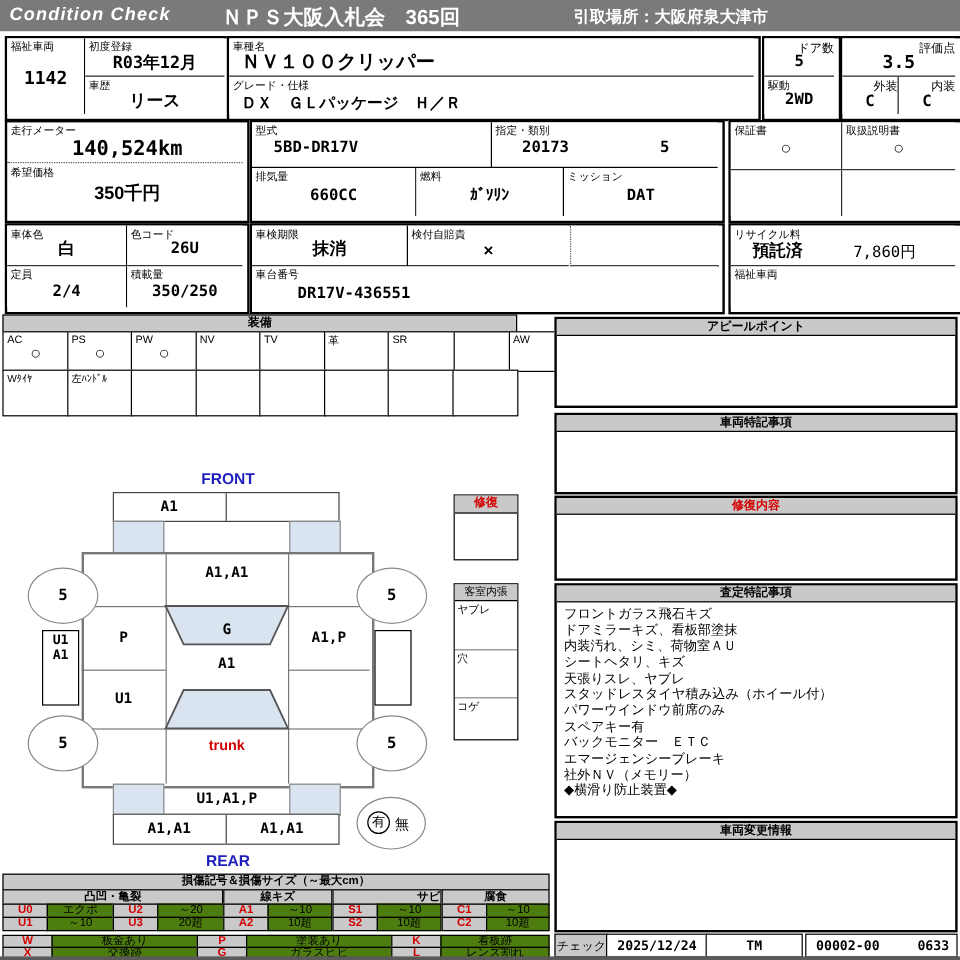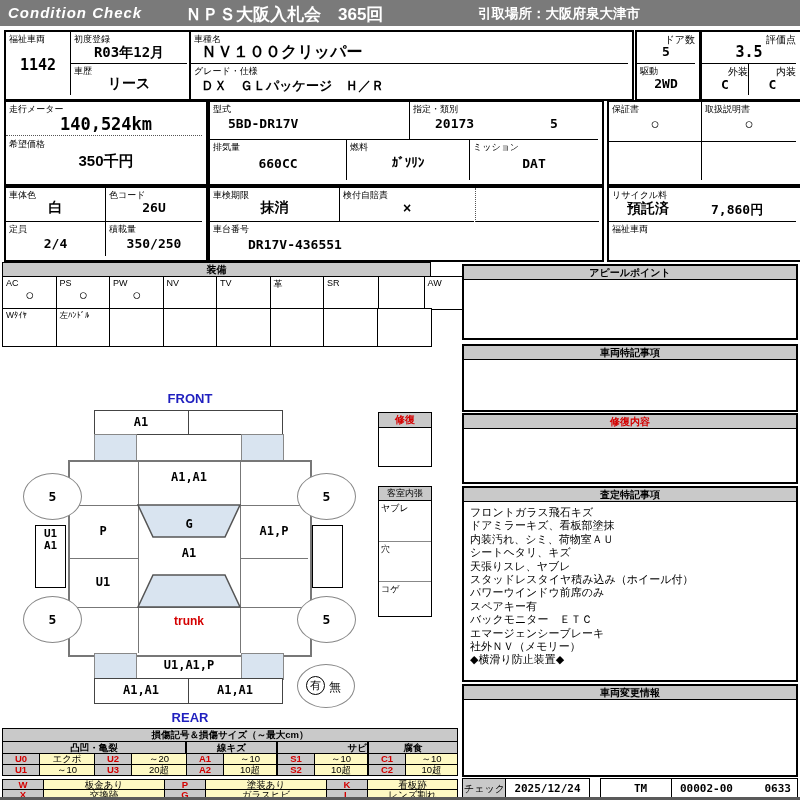--- a/index.html
+++ b/index.html
@@ -27,21 +27,21 @@
   
   #diagram{position:absolute;left:0;top:390px;width:462px;height:340px;}
   .shape{position:absolute;border:1px solid #666;background:#fff;}
   .shade{background:#d9e4f0;}
   .dline{position:absolute;background:#777;}
   .dlabel{position:absolute;font-weight:bold;font-size:12px;text-align:center;white-space:nowrap;font-family:"DejaVu Sans Mono","Liberation Mono",monospace;}
   .tire{position:absolute;width:57px;height:45px;border:1px solid #888;border-radius:50%;background:#fff;
         display:flex;align-items:center;justify-content:center;font-weight:bold;font-size:13px;
         font-family:"DejaVu Sans Mono","Liberation Mono",monospace;}
   
-  .lgc{position:absolute;border:1px solid #000;text-align:center;font-size:9.5px;overflow:hidden;white-space:nowrap;background:#fef9c3;}
+  .lgc{position:absolute;border:1px solid #000;text-align:center;font-size:9.5px;overflow:hidden;white-space:nowrap;background:#4d7c0f;}
   .lgcode{background:#c9c9c9;color:#d40000;font-weight:bold;}
   .lghead{background:#c9c9c9;font-weight:bold;}
   .assess-line{font-size:11px;line-height:13.4px;white-space:nowrap;}
 </style>
 </head>
 <body>
 
 <div id="page">
 
   <div id="topbar">
@@ -179,21 +179,21 @@
     <div class="cell" style="left:0;top:34px;width:388px;height:34px;">
       <span class="lbl">車台番号</span>
       <span class="abs mono" style="left:38px;top:15px;font-size:13px;font-weight:bold;">DR17V-436551</span>
     </div>
   </div>
 
   <div class="grp" style="left:607px;top:186px;width:191px;height:72px;">
     <div class="cell" style="left:0;top:0;width:187px;height:33px;border-bottom:1px solid #000;">
       <span class="lbl">リサイクル料</span>
       <span class="abs" style="left:18px;top:12px;font-size:14px;font-weight:bold;">預託済</span>
-      <span class="abs mono" style="left:102px;top:13px;font-size:13px;font-weight:bold;text-align:center;">7,860円</span>
+      <span class="abs mono" style="left:102px;top:13px;font-size:13px;font-weight:normal;text-align:center;">7,860円</span>
     </div>
     <div class="cell" style="left:0;top:34px;width:187px;height:34px;">
       <span class="lbl">福祉車両</span>
     </div>
   </div>
 
   <div class="abs graybar" style="left:2px;top:262px;width:427px;height:13px;border:1px solid #000;">
     <span>装備</span>
   </div>
   <div class="ecell" style="left:2px;top:276px;height:32px;">
@@ -270,21 +270,21 @@
   <div class="panel" style="left:462px;top:684px;width:332px;height:89px;">
     <div class="graybar"><span>車両変更情報</span></div>
   </div>
 
   <div class="cell b" style="left:462px;top:778px;width:43px;height:18px;background:#c9c9c9;">
     <span class="val" style="top:3px;font-size:10px;font-weight:normal;">チェック</span>
   </div>
   <div class="cell b" style="left:505px;top:778px;width:83px;height:18px;">
     <span class="val mono" style="top:3px;font-size:11px;">2025/12/24</span>
   </div>
-  <div class="cell b" style="left:588px;top:778px;width:79px;height:18px;margin-left:12px;">
+  <div class="cell b" style="left:588px;top:778px;width:79px;height:18px;">
     <span class="val mono" style="top:3px;font-size:11px;">TM</span>
   </div>
   <div class="cell b" style="left:671px;top:778px;width:125px;height:18px;">
     <span class="abs mono" style="left:8px;top:3px;font-size:11px;font-weight:bold;">00002-00</span>
     <span class="abs mono" style="right:6px;top:3px;font-size:11px;font-weight:bold;">0633</span>
   </div>
 
   <div id="diagram">
     <svg class="abs" style="left:0;top:0;" width="462" height="340">
       <polygon points="138,115 240,115 225,147 153,147" fill="#d9e4f0" stroke="#555" stroke-width="1.5"></polygon>

